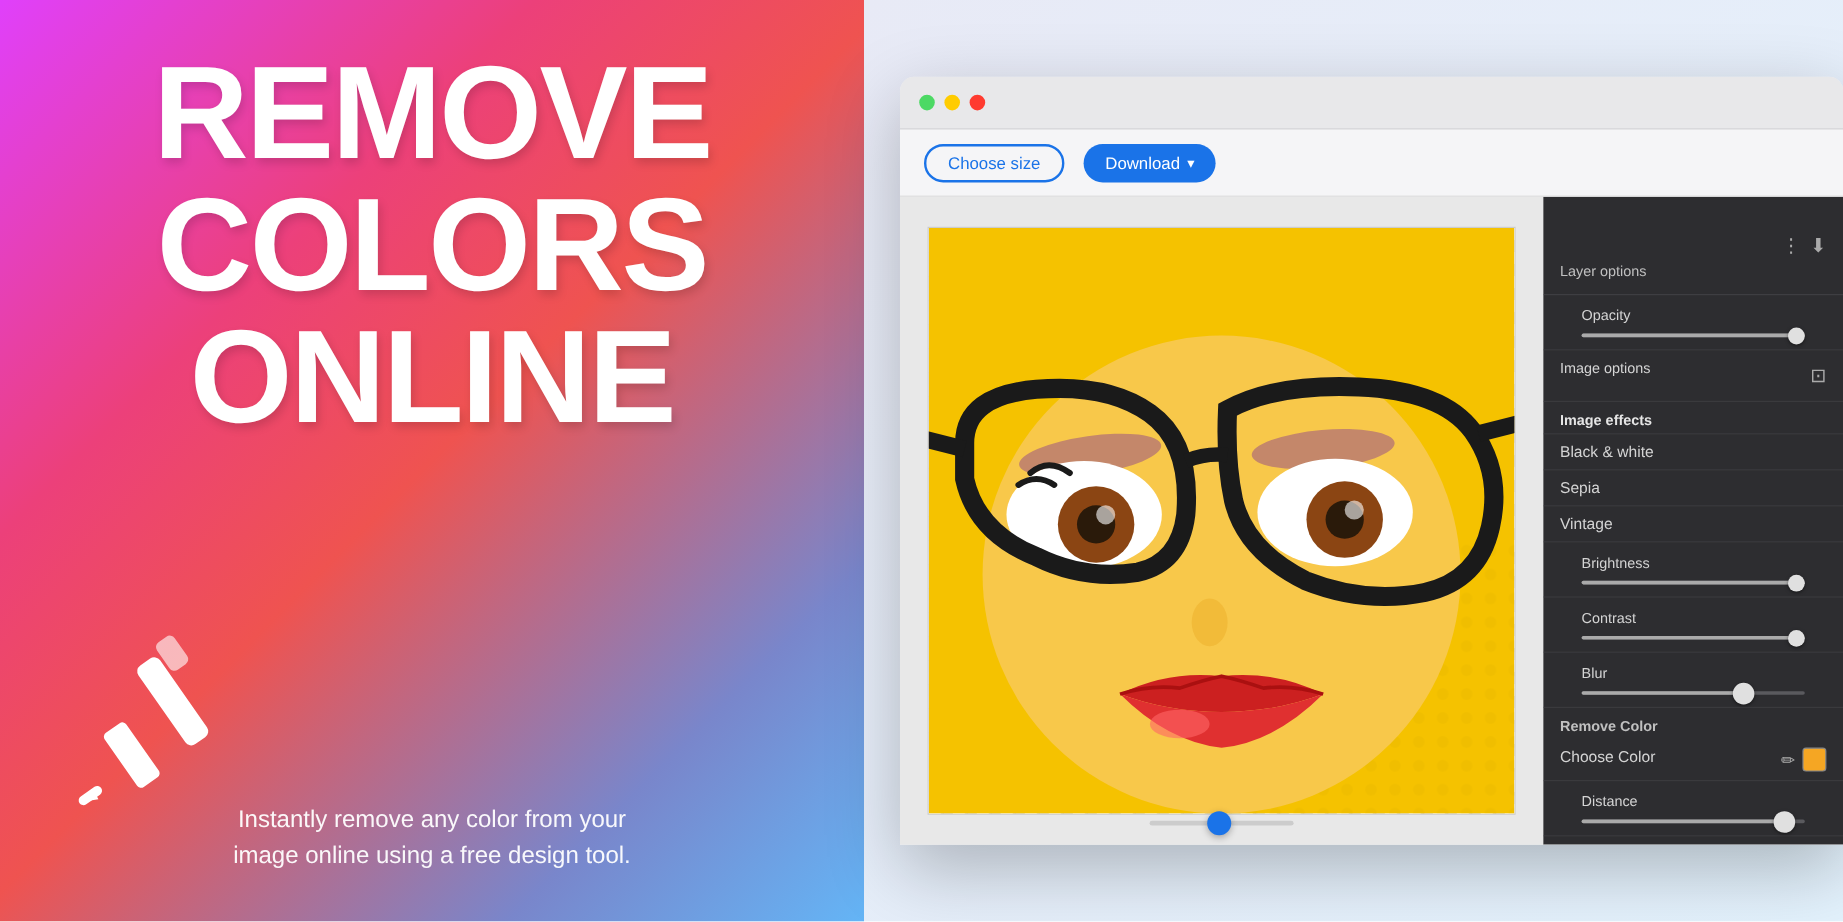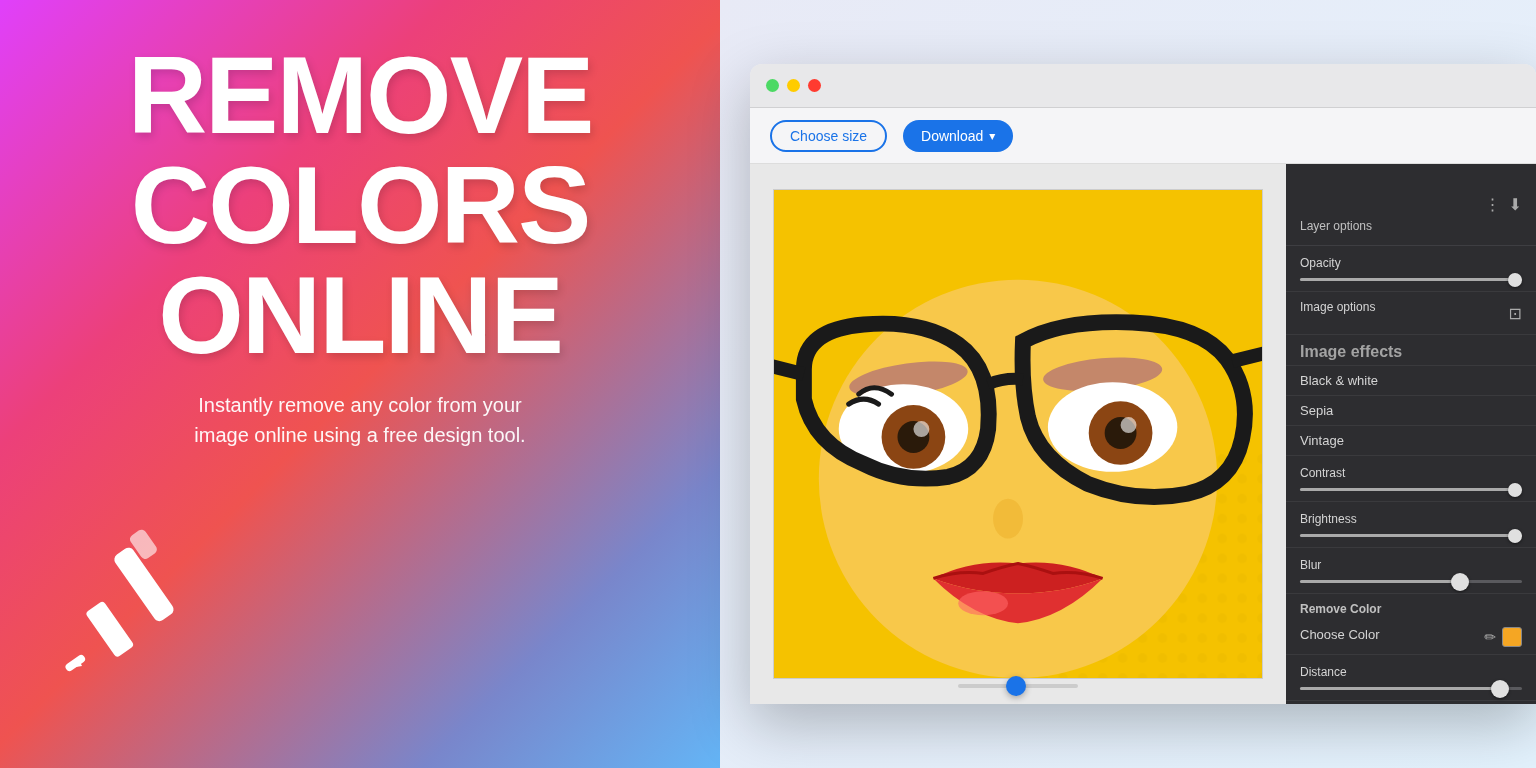--- a/index.html
+++ b/index.html
@@ -19,21 +19,21 @@
 
     
     .left-panel {
       width: 720px;
       height: 768px;
       background: linear-gradient(135deg, #e040fb 0%, #ec407a 30%, #ef5350 50%, #7986cb 80%, #64b5f6 100%);
       position: relative;
       display: flex;
       flex-direction: column;
       align-items: center;
-      justify-content: flex-start;
+      justify-content: space-between;
       padding: 40px;
     }
 
     .hero-title {
       font-size: 110px;
       font-weight: 900;
       color: white;
       text-align: center;
       line-height: 1.0;
       text-transform: uppercase;
@@ -240,21 +240,21 @@
     }
 
     .panel-header-title {
       color: #c0c0c0;
       font-size: 12px;
       font-weight: 500;
       margin-top: 43px;
     }
 
     .panel-section {
-      padding: 10px 14px;
+      padding: 10px 32px;
       border-bottom: 1px solid #3a3a3d;
     }
 
     .panel-label {
       color: #d4d4d4;
       font-size: 12px;
       font-weight: 500;
       margin-bottom: 8px;
     }
 
@@ -300,22 +300,22 @@
       border-bottom: 1px solid #3a3a3d;
     }
 
     .effect-label {
       color: #d4d4d4;
       font-size: 13px;
     }
 
     .effects-header {
       padding: 8px 14px 4px;
-      color: #a3a3a3;
-      font-size: 16px;
+      color: #e5e5e5;
+      font-size: 12px;
       font-weight: 600;
       border-bottom: 1px solid #3a3a3d;
     }
 
     .remove-color-header {
       padding: 8px 14px 4px;
       color: #c0c0c0;
       font-size: 12px;
       font-weight: 600;
     }
@@ -498,31 +498,31 @@
 
           <div class="effect-row">
             <span class="effect-label">Sepia</span>
           </div>
 
           <div class="effect-row">
             <span class="effect-label">Vintage</span>
           </div>
 
           <div class="panel-section">
-            <div class="panel-label">Contrast</div>
+            <div class="panel-label">Brightness</div>
             <div class="slider-row">
               <div class="slider-track">
                 <div class="slider-track-filled" style="width:100%;"></div>
                 <div class="slider-thumb slider-thumb-right"></div>
               </div>
             </div>
           </div>
 
           <div class="panel-section">
-            <div class="panel-label">Brightness</div>
+            <div class="panel-label">Contrast</div>
             <div class="slider-row">
               <div class="slider-track">
                 <div class="slider-track-filled" style="width:100%;"></div>
                 <div class="slider-thumb slider-thumb-right"></div>
               </div>
             </div>
           </div>
 
           <div class="panel-section">
             <div class="panel-label">Blur</div>

